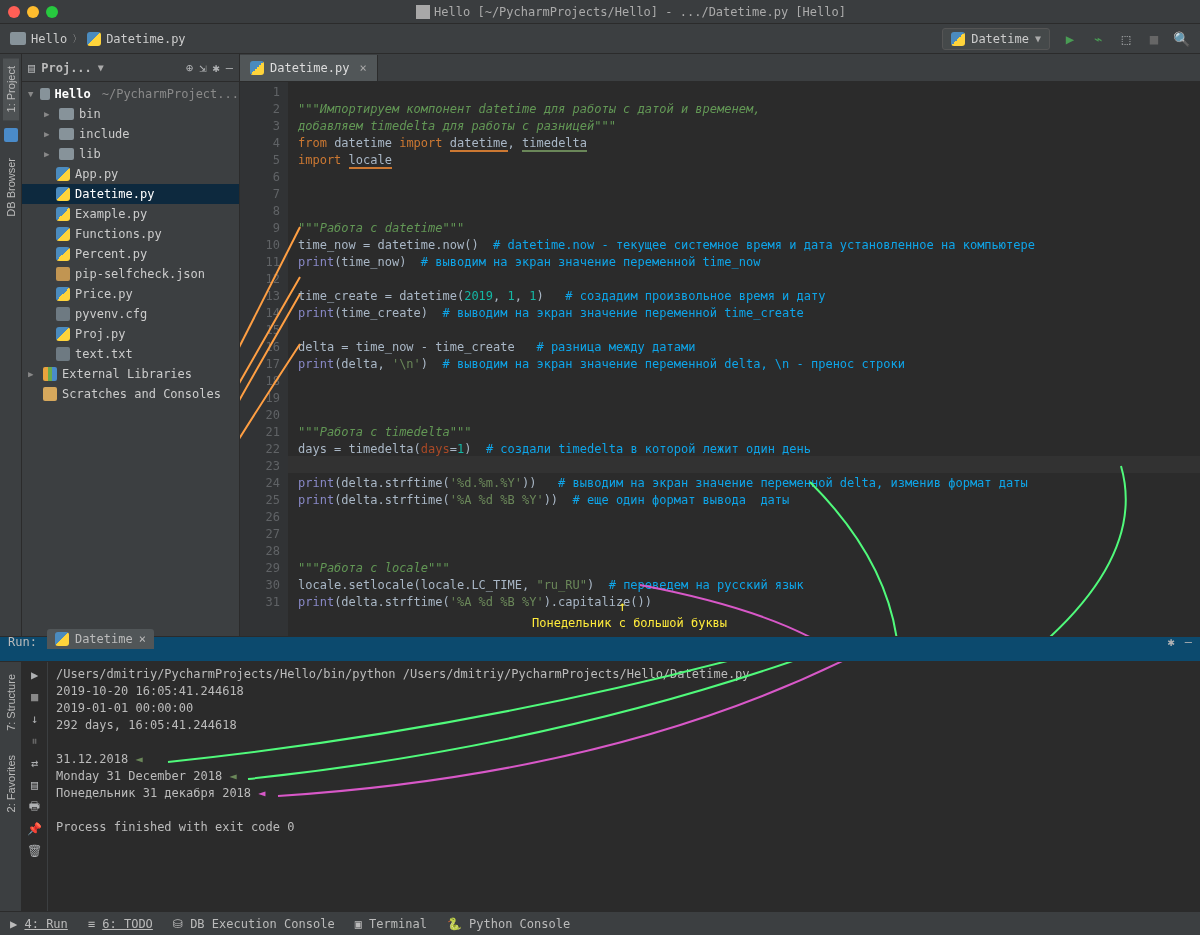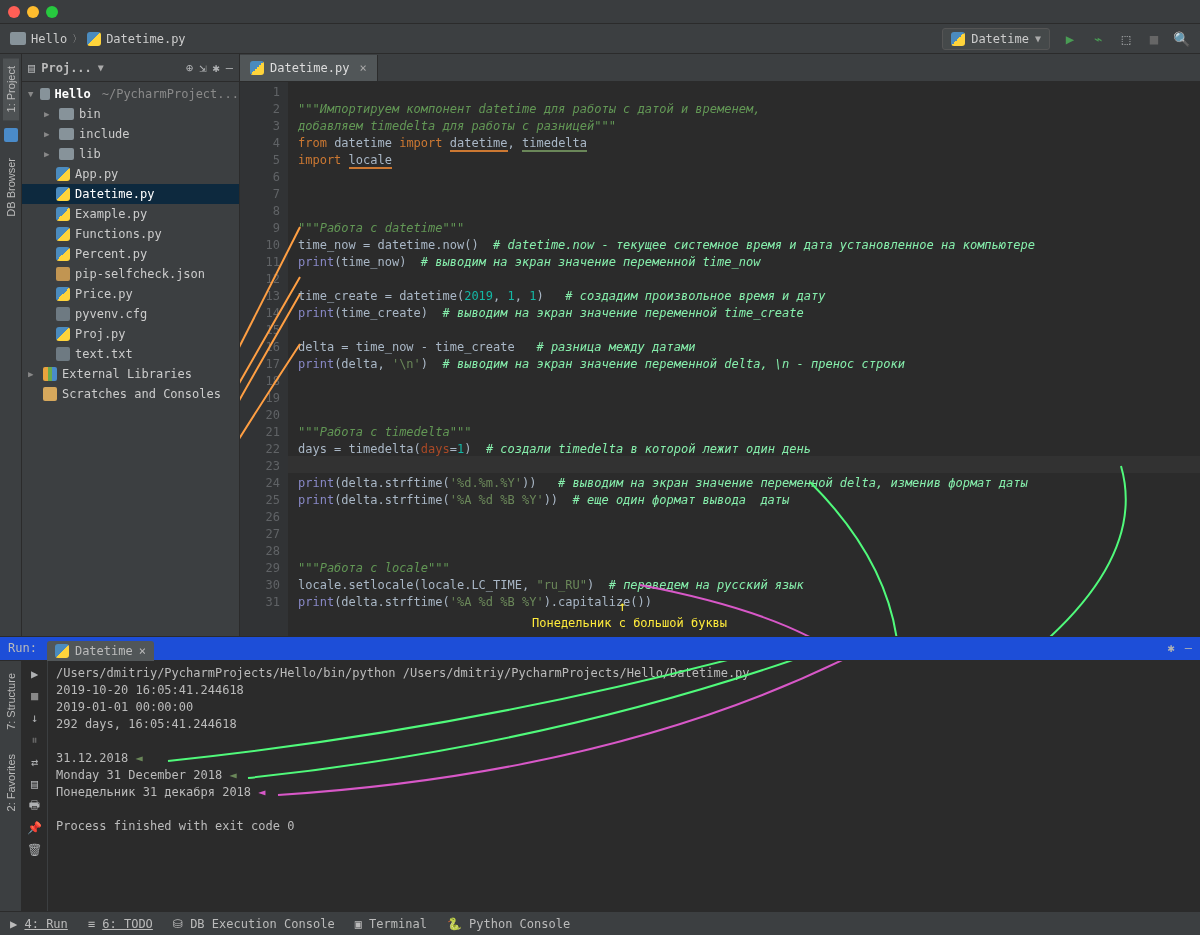--- a/index.html
+++ b/index.html
@@ -38,26 +38,26 @@
 .boldn{color:#fff;font-weight:bold}
 .dimn{color:#8a8a8a;margin-left:6px}
 .editor{flex:1;display:flex;flex-direction:column;background:#2b2b2b}
 .tabbar{height:28px;background:#3c3f41;display:flex;align-items:center;border-bottom:1px solid #2b2b2b}
 .etab{height:26px;display:flex;align-items:center;gap:6px;padding:0 10px;background:#515658;border-right:1px solid #2b2b2b;color:#ddd;font-family:"Lucida Grande",sans-serif}
 .etab .x{color:#aaa;margin-left:4px}
 .code-area{flex:1;display:flex;position:relative;overflow:hidden}
 .gutter{width:48px;background:#313335;color:#606366;text-align:right;padding:2px 8px 2px 0;line-height:17px}
 .code{flex:1;padding:2px 0 2px 10px;color:#a9b7c6;line-height:17px;white-space:pre;position:relative}
 .code .hl{position:absolute;left:0;right:0;height:17px;background:#323232}
-.kw{color:#cc7832}.str{color:#6a8759}.cmt{color:#86efac;font-style:italic}.bif{color:#8888c6}.num{color:#14b8a6}.doc{color:#629755;font-style:italic}.arg{color:#aa4926}
+.kw{color:#cc7832}.str{color:#6a8759}.cmt{color:#0ea5e9;}.bif{color:#8888c6}.num{color:#14b8a6}.doc{color:#629755;font-style:italic}.arg{color:#aa4926}
 .un1{border-bottom:2px solid #cc7832}.un2{border-bottom:2px solid #6a8759}
 .annotation{position:absolute;color:#ffeb3b;font-size:11px;pointer-events:none}
 .arrow-up{color:#ffeb3b;font-size:14px}
 .run-panel{height:275px;border-top:1px solid #2b2b2b;display:flex;flex-direction:column;background:#2b2b2b}
-.run-hdr{height:24px;background:#1d4ed8;display:flex;align-items:flex-start;padding:4px 8px;gap:10px;font-family:"Lucida Grande",sans-serif;font-size:12px;border-bottom:1px solid #2b2b2b}
+.run-hdr{height:24px;background:#0c4a6e;display:flex;align-items:flex-end;padding:12px 8px;gap:10px;font-family:"Lucida Grande",sans-serif;font-size:12px;border-bottom:1px solid #2b2b2b}
 .run-tab{display:flex;align-items:center;gap:6px;padding:3px 8px;background:#515658;border-radius:3px 3px 0 0}
 .run-body{flex:1;display:flex}
 .run-ctrl{width:26px;display:flex;flex-direction:column;align-items:center;gap:4px;padding:4px 0;border-right:1px solid #3c3f41}
 .run-ctrl .btn{width:18px;height:18px;display:flex;align-items:center;justify-content:center;color:#afb1b3;cursor:pointer}
 .run-out{flex:1;padding:4px 8px;line-height:17px;white-space:pre;color:#bbb;position:relative}
 .left-rail2{width:22px;background:#3c3f41;border-right:1px solid #2b2b2b;display:flex;flex-direction:column;align-items:center;gap:8px;padding-top:4px}
 .statusbar{height:24px;background:#3c3f41;border-top:1px solid #2b2b2b;display:flex;align-items:center;padding:0 10px;font-family:"Lucida Grande",sans-serif;font-size:12px;color:#bbb;gap:20px}
 .statusbar .right{margin-left:auto;display:flex;gap:14px;align-items:center}
 .lock{color:#afb1b3}
 svg.overlay{position:absolute;top:0;left:0;pointer-events:none}
@@ -67,20 +67,21 @@
 </style>
 </head>
 <body>
 
 <div class="titlebar">
   <div class="traffic">
     <div class="dot red"></div>
     <div class="dot yellow"></div>
     <div class="dot green"></div>
   </div>
+  <div class="title"><span class="title-icon"></span><span>Hello [~/PycharmProjects/Hello] - .../Datetime.py [Hello]</span></div>
 </div>
 
 <div class="navbar">
   <div class="crumb">
     <span class="folder-icon"></span>
     <span>Hello</span>
     <span class="chev">〉</span>
     <span class="py-icon"></span>
     <span>Datetime.py</span>
   </div>

